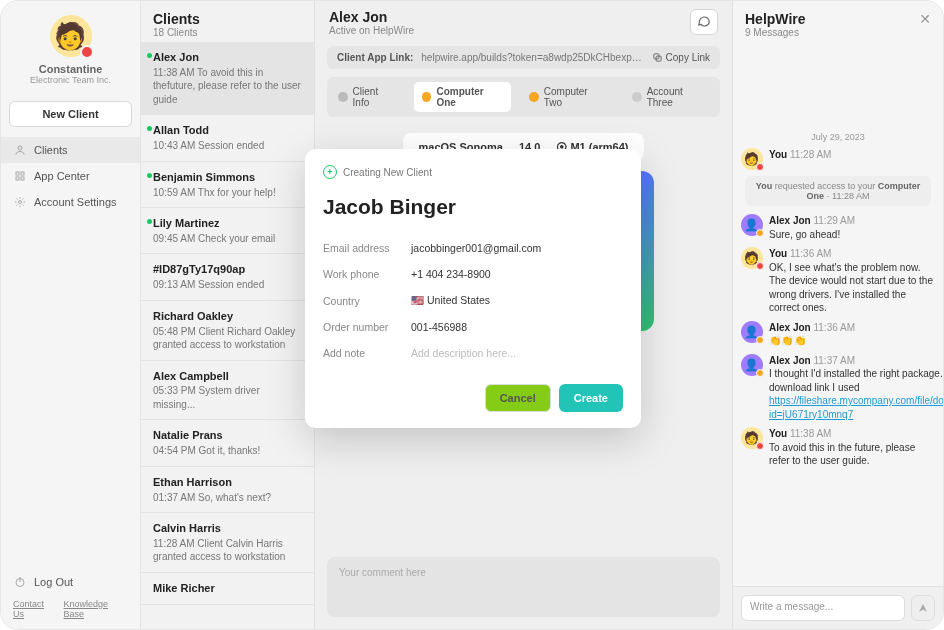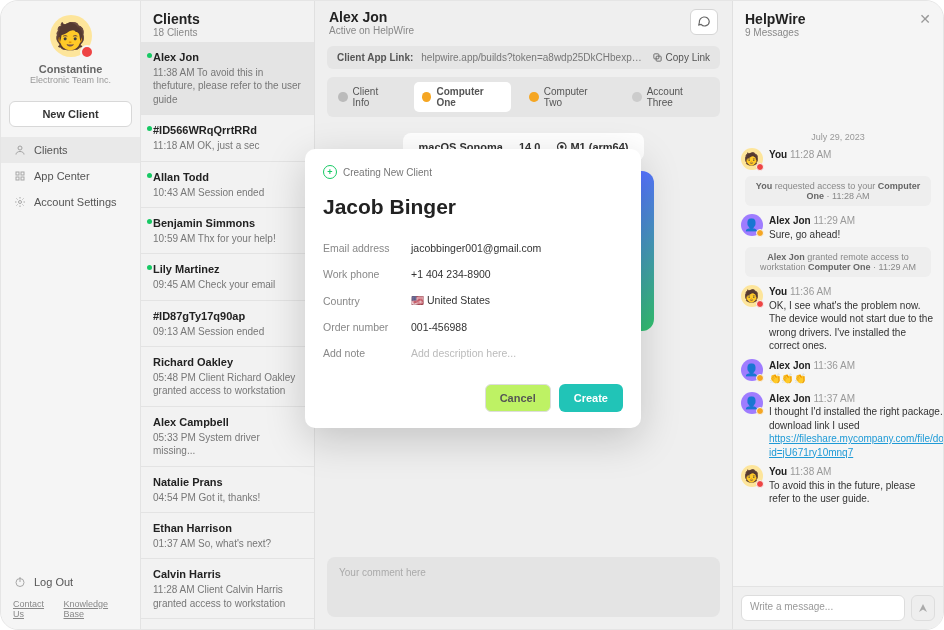--- a/index.html
+++ b/index.html
@@ -93,21 +93,21 @@
   .modal{position:absolute;left:304px;top:148px;width:336px;background:#fff;border-radius:10px;box-shadow:0 12px 40px rgba(0,0,0,0.18);padding:16px 18px;z-index:20;}
   .modal-head{display:flex;align-items:center;gap:6px;font-size:10px;color:#777;margin-bottom:16px;}
   .modal-head .icn{width:14px;height:14px;border-radius:50%;border:1.5px solid #17c964;display:flex;align-items:center;justify-content:center;color:#17c964;font-size:9px;font-weight:700;}
   .modal-name{font-size:21px;font-weight:700;color:#222;margin-bottom:16px;}
   .field-row{display:flex;font-size:10.5px;padding:7px 0;align-items:center;}
   .field-label{width:88px;color:#888;}
   .field-value{color:#333;}
   .field-value.placeholder{color:#bbb;}
   .modal-actions{display:flex;justify-content:flex-end;gap:8px;margin-top:18px;}
   .btn{padding:7px 14px;border-radius:6px;font-size:11px;font-weight:600;cursor:pointer;border:1px solid transparent;}
-  .btn.secondary{border-color:#ddd;background:#bef264;color:#555;}
+  .btn.secondary{border-color:#ddd;background:#84cc16;color:#555;}
   .btn.primary{background:#21c4b7;color:#fff;}
   .emoji{font-size:12px;line-height:1;}
   .apple{font-family:-apple-system;}
 </style>
 </head>
 <body>
 
 <div class="app">
 
   <div class="nav">
@@ -174,25 +174,20 @@
       <div class="clients-sub">18 Clients</div>
     </div>
     <div class="clients-scroll" id="clients-list">
         <div class="client-item selected">
           <span class="dot green"></span>
           <div class="client-name">Alex Jon</div>
           <div class="client-meta"><span>11:38 AM</span>  To avoid this in thefuture, please refer to the user guide</div>
         </div>
         <div class="client-item">
           <span class="dot green"></span>
-          <div class="client-name">#ID566WRqQrrtRRd</div>
-          <div class="client-meta"><span>11:18 AM</span>  OK, just a sec</div>
-        </div>
-        <div class="client-item">
-          <span class="dot green"></span>
           <div class="client-name">Allan Todd</div>
           <div class="client-meta"><span>10:43 AM</span>  Session ended</div>
         </div>
         <div class="client-item">
           <span class="dot green"></span>
           <div class="client-name">Benjamin Simmons</div>
           <div class="client-meta"><span>10:59 AM</span>  Thx for your help!</div>
         </div>
         <div class="client-item">
           <span class="dot green"></span>
@@ -306,21 +301,20 @@
         <div class="msg">
           <div class="av alex">
             <span class="emoji">👤</span>
             <span class="mini-dot o"></span>
           </div>
           <div class="msg-body">
             <div class="msg-head"><b>Alex Jon</b>  11:29 AM</div>
             <div class="msg-text">Sure, go ahead!</div>
           </div>
         </div>
-        <div class="sys-event"><b>Alex Jon</b> granted remote access to workstation <b>Computer One</b> · 11:29 AM</div>
         <div class="msg">
           <div class="av you">
             <span class="emoji">🧑</span>
             <span class="mini-dot r"></span>
           </div>
           <div class="msg-body">
             <div class="msg-head"><b>You</b>  11:36 AM</div>
             <div class="msg-text">OK, I see what's the problem now. The device would not start due to the wrong drivers. I've installed the correct ones.</div>
           </div>
         </div>

